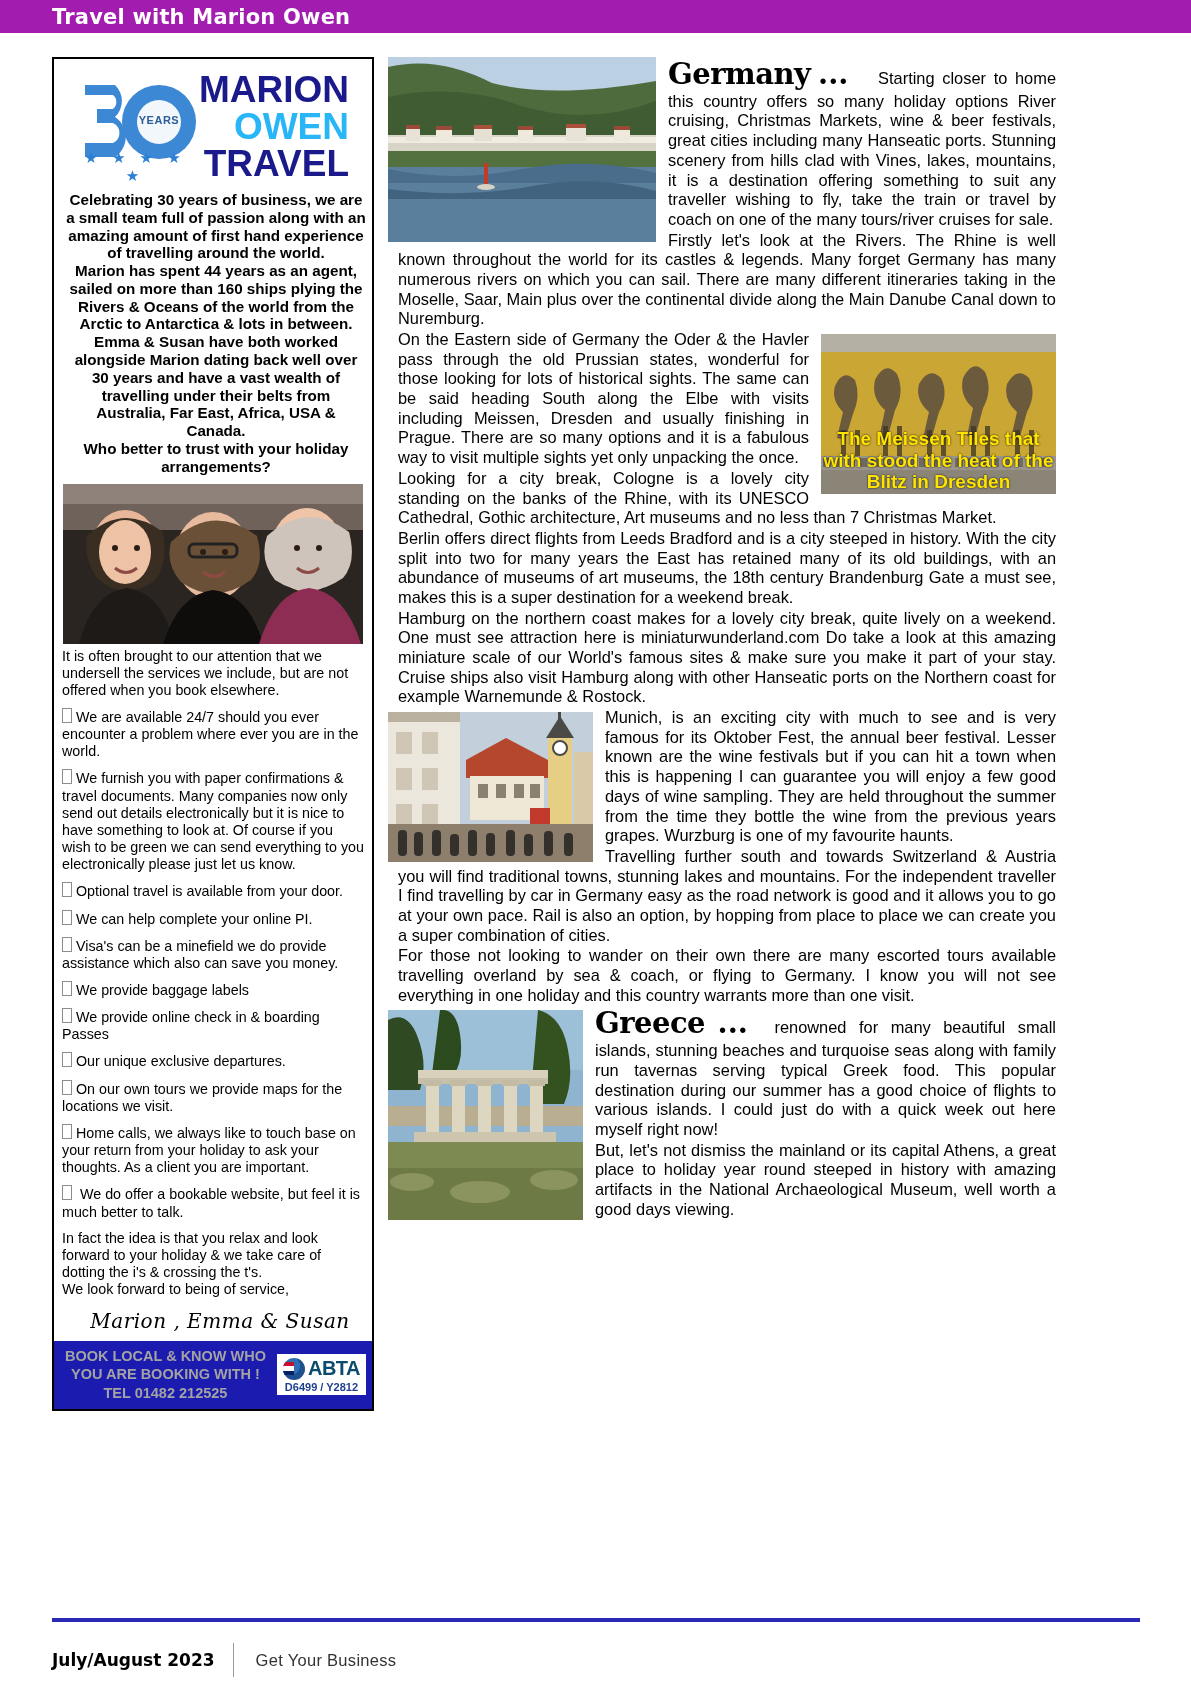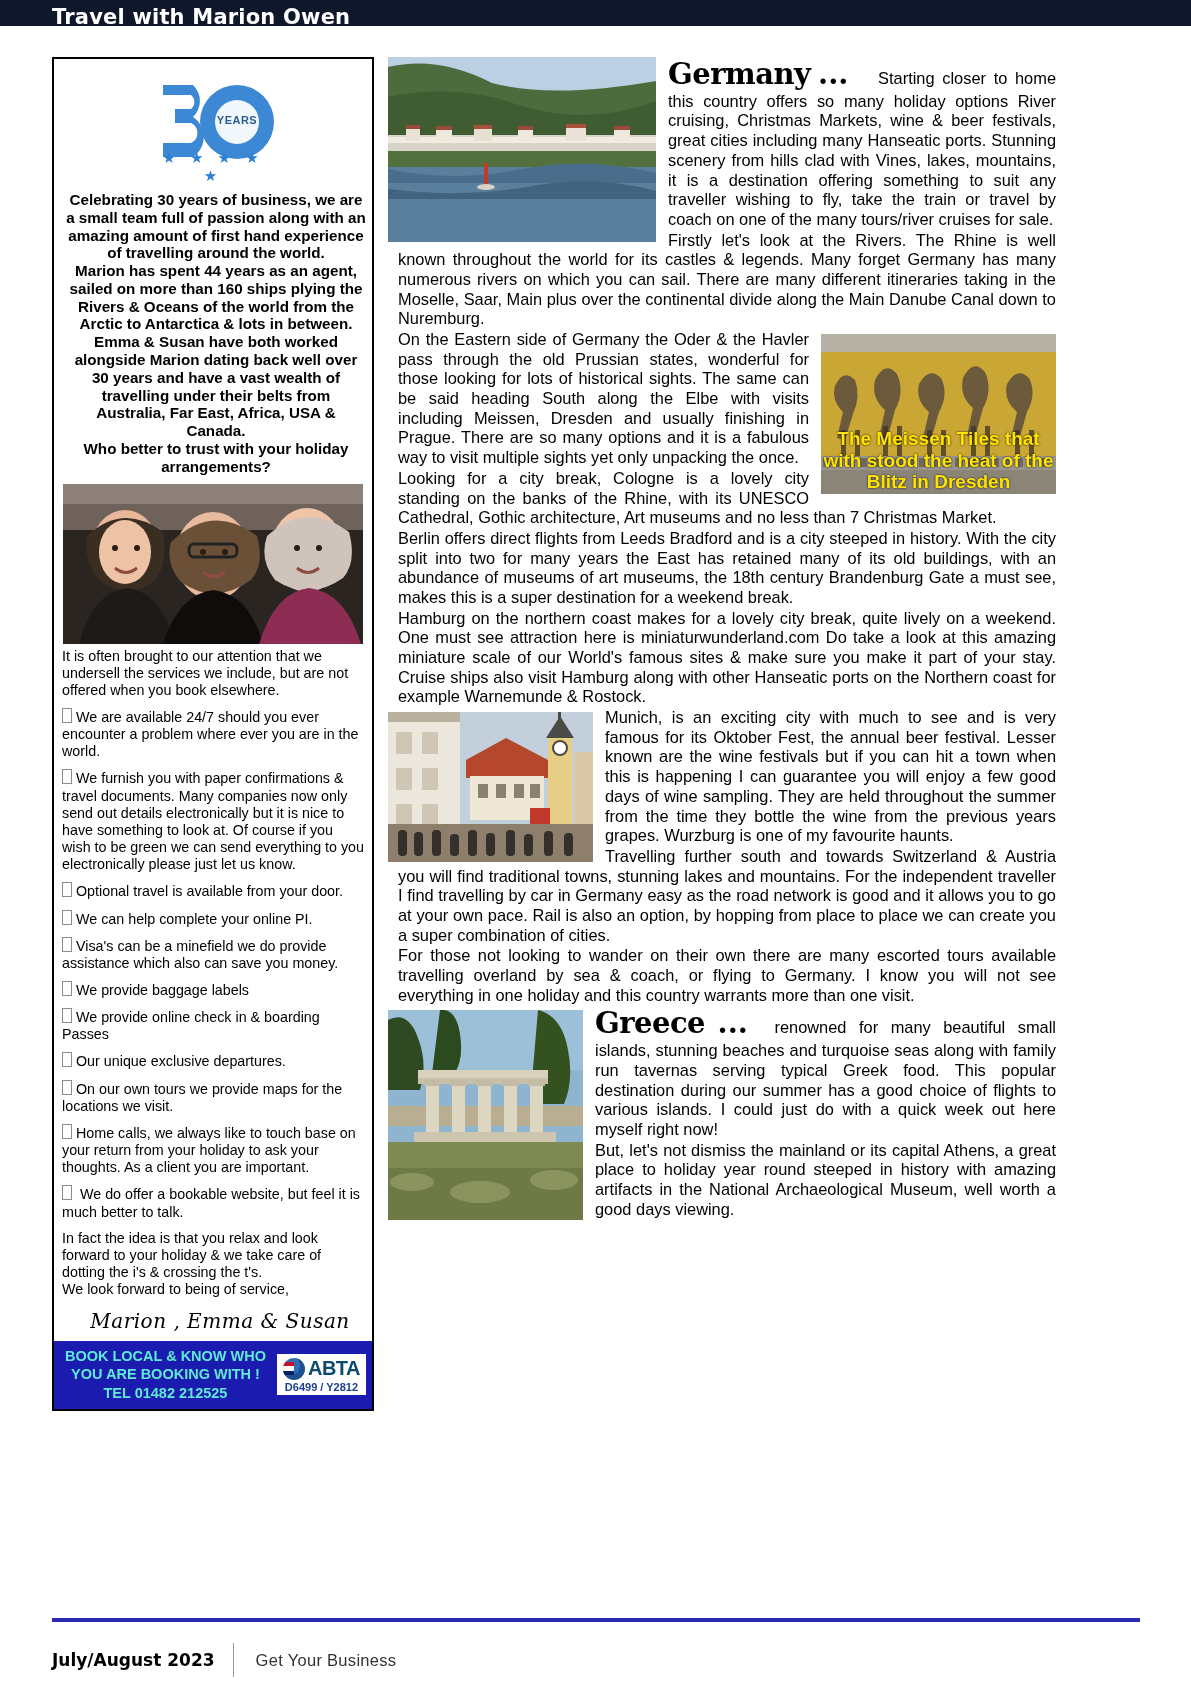--- a/index.html
+++ b/index.html
@@ -8,22 +8,22 @@
     width:1191px;height:1684px;
     background:#ffffff;
     font-family:"Liberation Sans", sans-serif;
     color:#000;
     position:relative;
     overflow:hidden;
   }
 
   
   .topbar{
-    position:absolute;left:0;top:0;width:1191px;height:26px;
-    background:#0f172a;
+    position:absolute;left:0;top:0;width:1191px;height:33px;
+    background:#a21caf;
   }
   .topbar-title{
     position:absolute;left:52px;top:5px;
     color:#ffffff;font-weight:bold;font-size:21px;
     letter-spacing:.2px;
     font-family:"DejaVu Sans", sans-serif;
   }
 
   
   .page{position:absolute;left:0;top:33px;width:1191px;height:1651px;}
@@ -69,21 +69,21 @@
   }
   .sig{
     font-family:"DejaVu Serif", serif;font-style:italic;font-size:20px;
     text-align:center;padding:2px 0 8px 14px;letter-spacing:.5px;
   }
   .abta-band{
     background:#1b1bb0;margin:0;padding:6px 6px 7px 6px;
     display:flex;align-items:center;gap:6px;
   }
   .abta-left{
-    flex:1;color:#5eead4;font-weight:bold;font-size:14.5px;line-height:1.25;
+    flex:1;color:#a3a3a3;font-weight:bold;font-size:14.5px;line-height:1.25;
     text-align:center;
   }
   .abta-box{
     background:#fff;padding:3px 6px 2px 6px;text-align:center;flex:0 0 auto;
   }
   .abta-logo{display:flex;align-items:center;gap:3px;justify-content:center;}
   .abta-globe{
     width:22px;height:22px;border-radius:50%;
     background:radial-gradient(circle at 35% 35%,#2f6fb5 0 45%,#1e4f8f 46% 100%);
     position:relative;overflow:hidden;
@@ -162,20 +162,25 @@
 
     <div class="logo-row">
       <div class="logo-mark">
         <svg viewBox="0 0 128 122" width="128" height="122" aria-hidden="true">
           <path d="M14 20 h30 a22 22 0 0 1 0 32 h-12 a20 20 0 0 1 0 0 h12 a24 24 0 0 1 0 40 h-30 v-14 h28 a11 11 0 0 0 0-20 h-16 v-14 h16 a9 9 0 0 0 0-14 h-28 z" fill="#3c88d4"></path>
           <circle cx="88" cy="57" r="37" fill="#3c88d4"></circle>
           <circle cx="88" cy="57" r="22" fill="#f2f7fc"></circle>
         </svg>
         <div style="position:absolute;left:66px;top:49px;width:44px;text-align:center;font-size:11px;font-weight:bold;color:#2b5d96;letter-spacing:.5px;">YEARS</div>
         <div class="stars">★ ★ ★ ★ ★</div>
+      </div>
+      <div class="logo-words">
+        <div class="lw1">MARION</div>
+        <div class="lw2">OWEN</div>
+        <div class="lw3">TRAVEL</div>
       </div>
     </div>
 
     <div class="intro">Celebrating 30 years of business, we are a small team full of passion along with an amazing amount of first hand experience of travelling around the world.<br>Marion has spent 44 years as an agent, sailed on more than 160 ships plying the Rivers &amp; Oceans of the world from the Arctic to Antarctica &amp; lots in between.<br>Emma &amp; Susan have both worked alongside Marion dating back well over 30 years and have a vast wealth of travelling under their belts from Australia, Far East, Africa, USA &amp; Canada.<br>Who better to trust with your holiday arrangements?</div>
 
     <div class="team-photo">
       <svg viewBox="0 0 300 160" width="300" height="160" preserveAspectRatio="none" aria-hidden="true">
         <rect width="300" height="160" fill="#2a2520"></rect>
         <rect x="0" y="0" width="300" height="46" fill="#6e625a"></rect>
         <rect x="0" y="0" width="300" height="20" fill="#8d817a"></rect>

